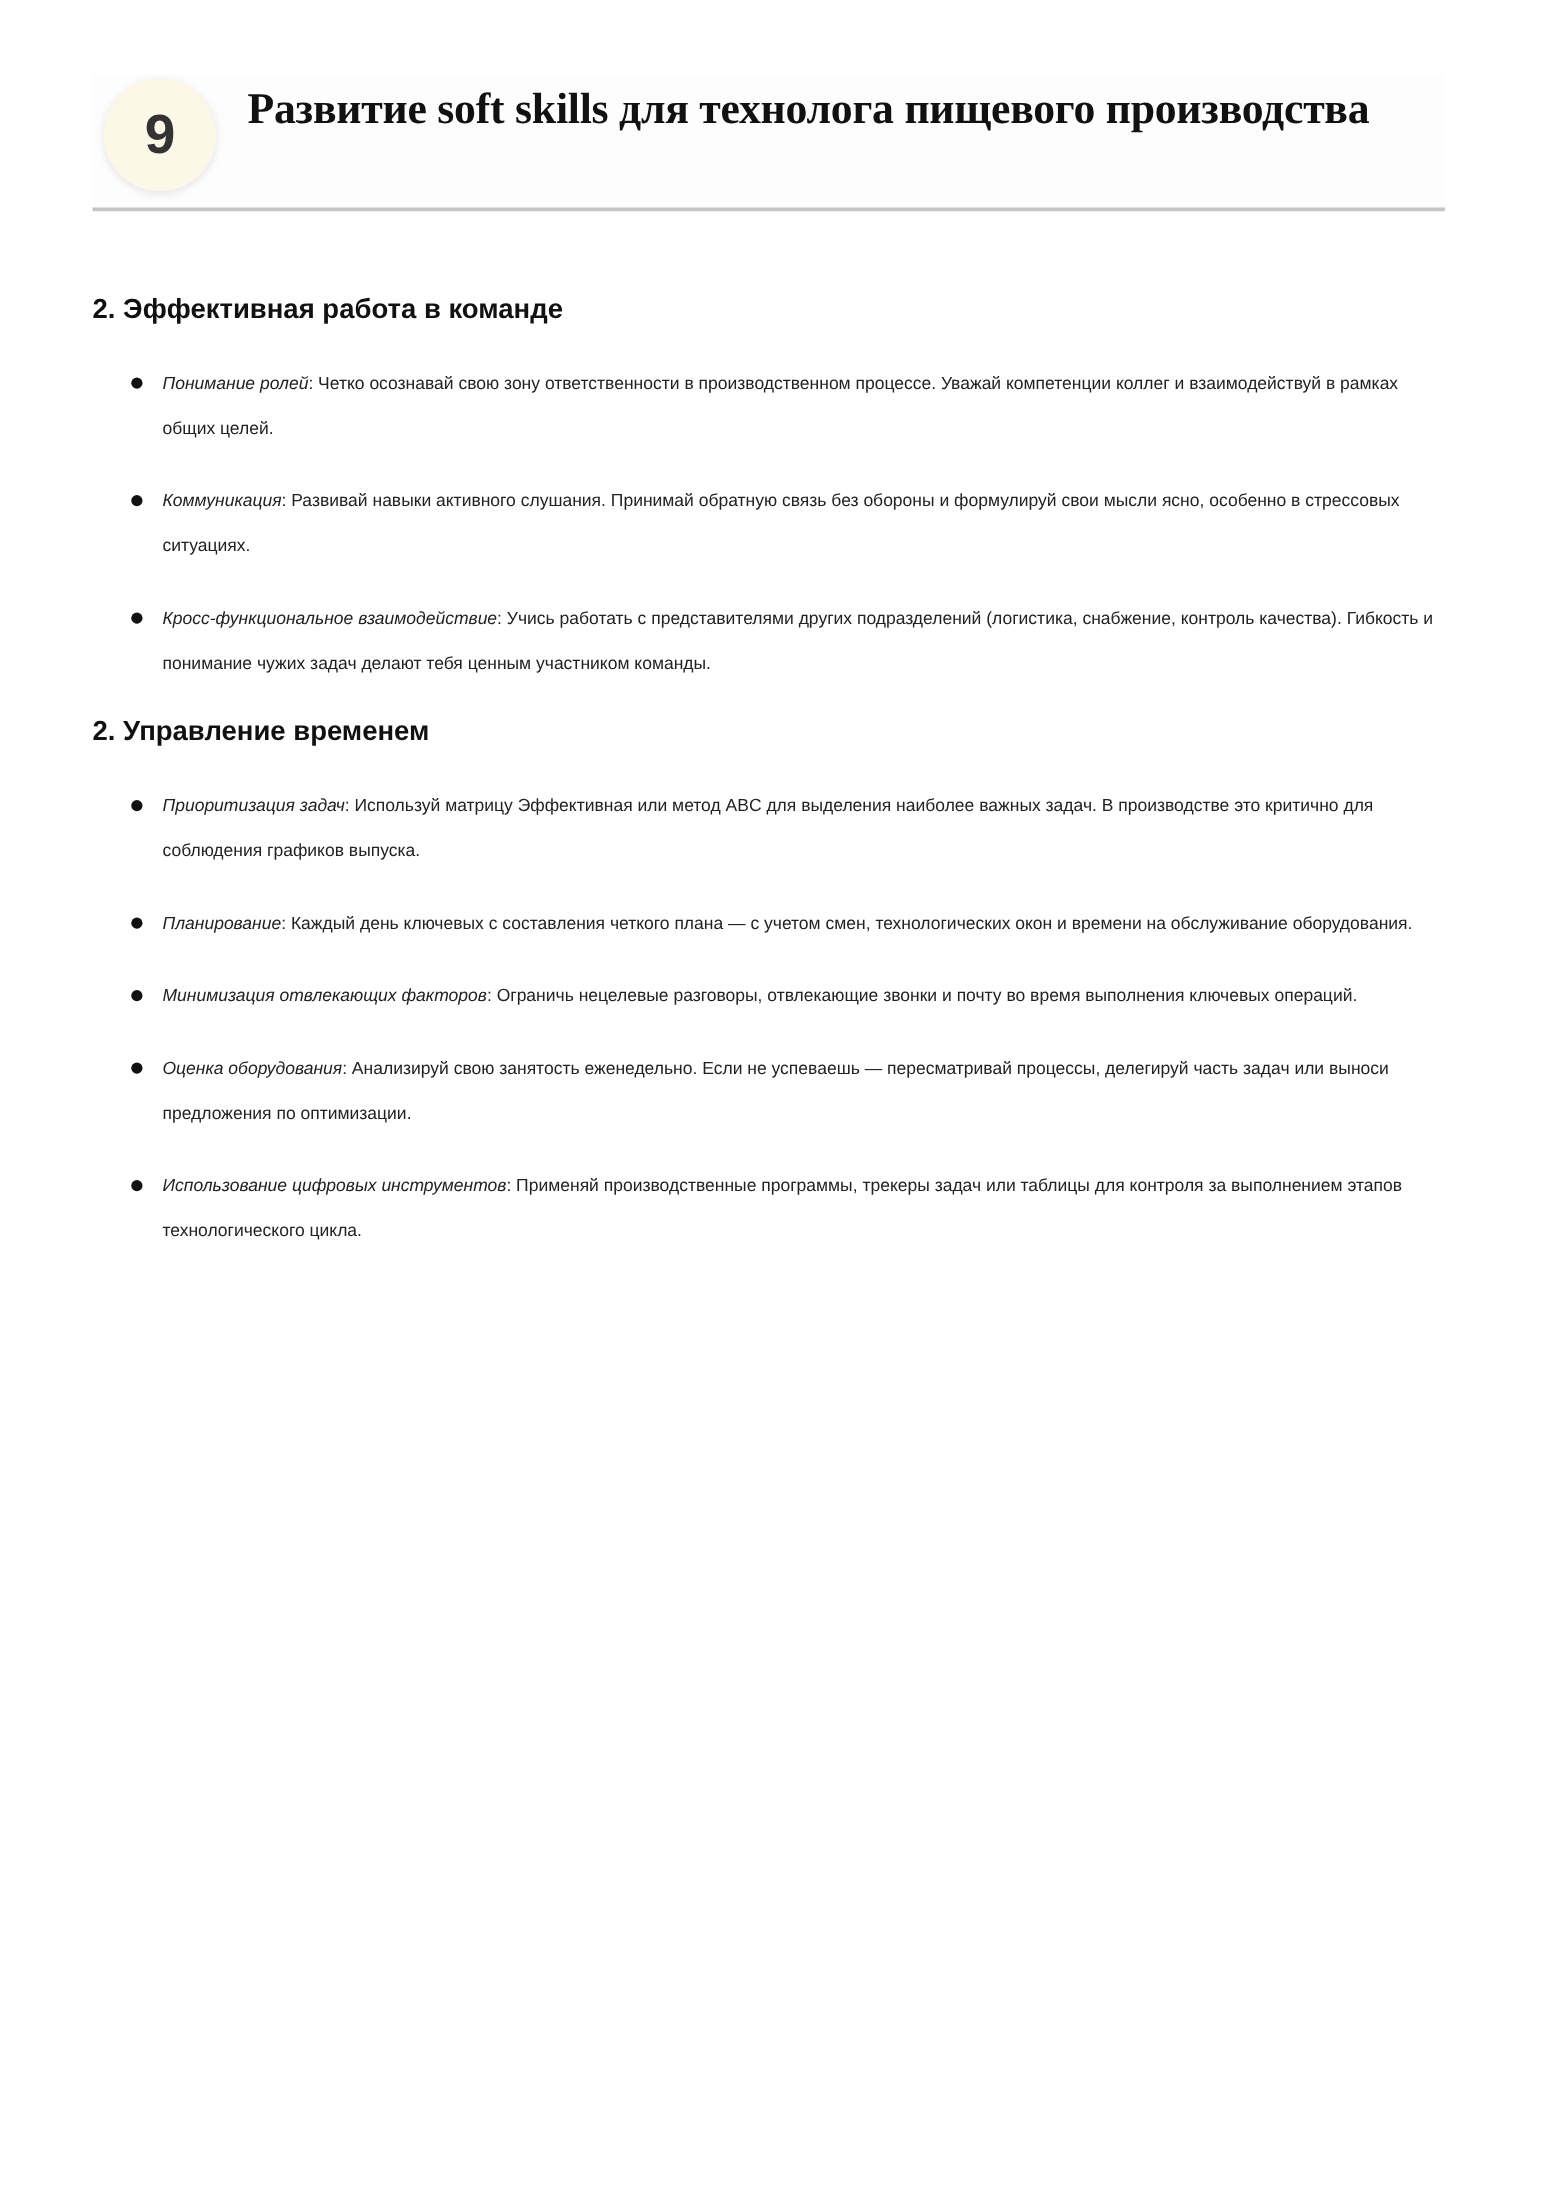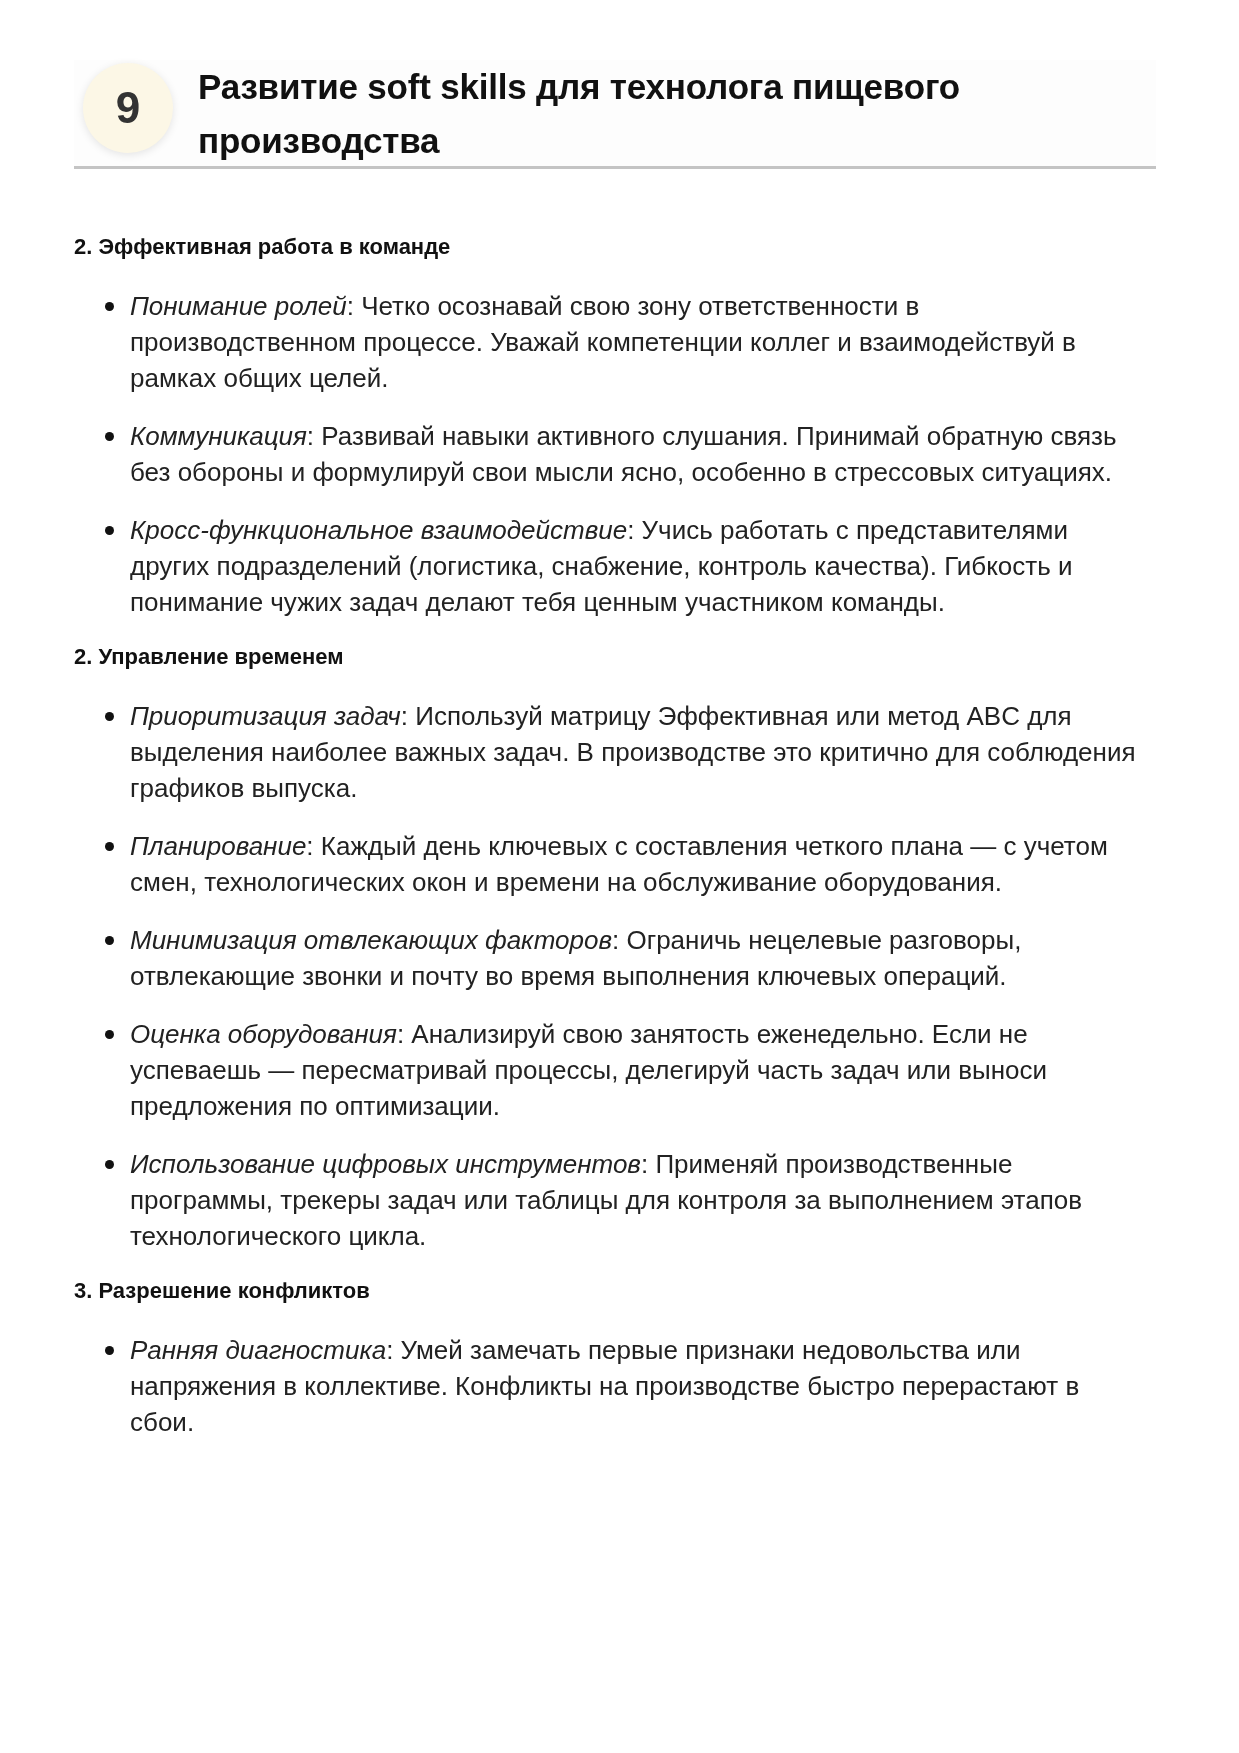--- a/index.html
+++ b/index.html
@@ -49,20 +49,21 @@
       position: absolute;
       left: 124px;
       top: 60px;
       width: 900px;
       margin: 0;
       font-size: 35px;
       font-weight: bold;
       line-height: 54px;
       color: #111111;
       letter-spacing: -0.2px;
+      font-family: Liberation Serif, serif;
     }
     .divider {
       position: absolute;
       left: 0;
       top: 166px;
       width: 1082px;
       height: 3px;
       background: #c4c4c4;
     }
     .content {
@@ -80,21 +81,21 @@
     }
     .section-heading.s1 { margin-top: 0; }
     .section { margin-bottom: 0; }
     ul.items {
       list-style: none;
       margin: 26px 0 0 0;
       padding: 0 0 0 56px;
     }
     ul.items li {
       position: relative;
-      font-size: 26px;
+      font-size: 14px;
       line-height: 36px;
       color: #222222;
       margin-bottom: 22px;
       padding-right: 6px;
     }
     ul.items li .bullet {
       position: absolute;
       left: -25px;
       top: 14px;
       width: 9px;
@@ -137,21 +138,15 @@
       <h2 class="section-heading">2. Управление временем</h2>
       <ul class="items">
         <li><span class="bullet"></span><em>Приоритизация задач</em><span>:</span><span> Используй матрицу Эффективная или метод ABC для выделения наиболее важных задач. В производстве это критично для соблюдения графиков выпуска.</span></li>
         <li><span class="bullet"></span><em>Планирование</em><span>:</span><span> Каждый день ключевых с составления четкого плана — с учетом смен, технологических окон и времени на обслуживание оборудования.</span></li>
         <li><span class="bullet"></span><em>Минимизация отвлекающих факторов</em><span>:</span><span> Ограничь нецелевые разговоры, отвлекающие звонки и почту во время выполнения ключевых операций.</span></li>
         <li><span class="bullet"></span><em>Оценка оборудования</em><span>:</span><span> Анализируй свою занятость еженедельно. Если не успеваешь — пересматривай процессы, делегируй часть задач или выноси предложения по оптимизации.</span></li>
         <li><span class="bullet"></span><em>Использование цифровых инструментов</em><span>:</span><span> Применяй производственные программы, трекеры задач или таблицы для контроля за выполнением этапов технологического цикла.</span></li>
       </ul>
     </div>
 
-    <div class="section sec3">
-      <h2 class="section-heading">3. Разрешение конфликтов</h2>
-      <ul class="items">
-        <li><span class="bullet"></span><em>Ранняя диагностика</em><span>:</span><span> Умей замечать первые признаки недовольства или напряжения в коллективе. Конфликты на производстве быстро перерастают в сбои.</span></li>
-      </ul>
-    </div>
 
   </div>
 </div>
 
 </body></html>

